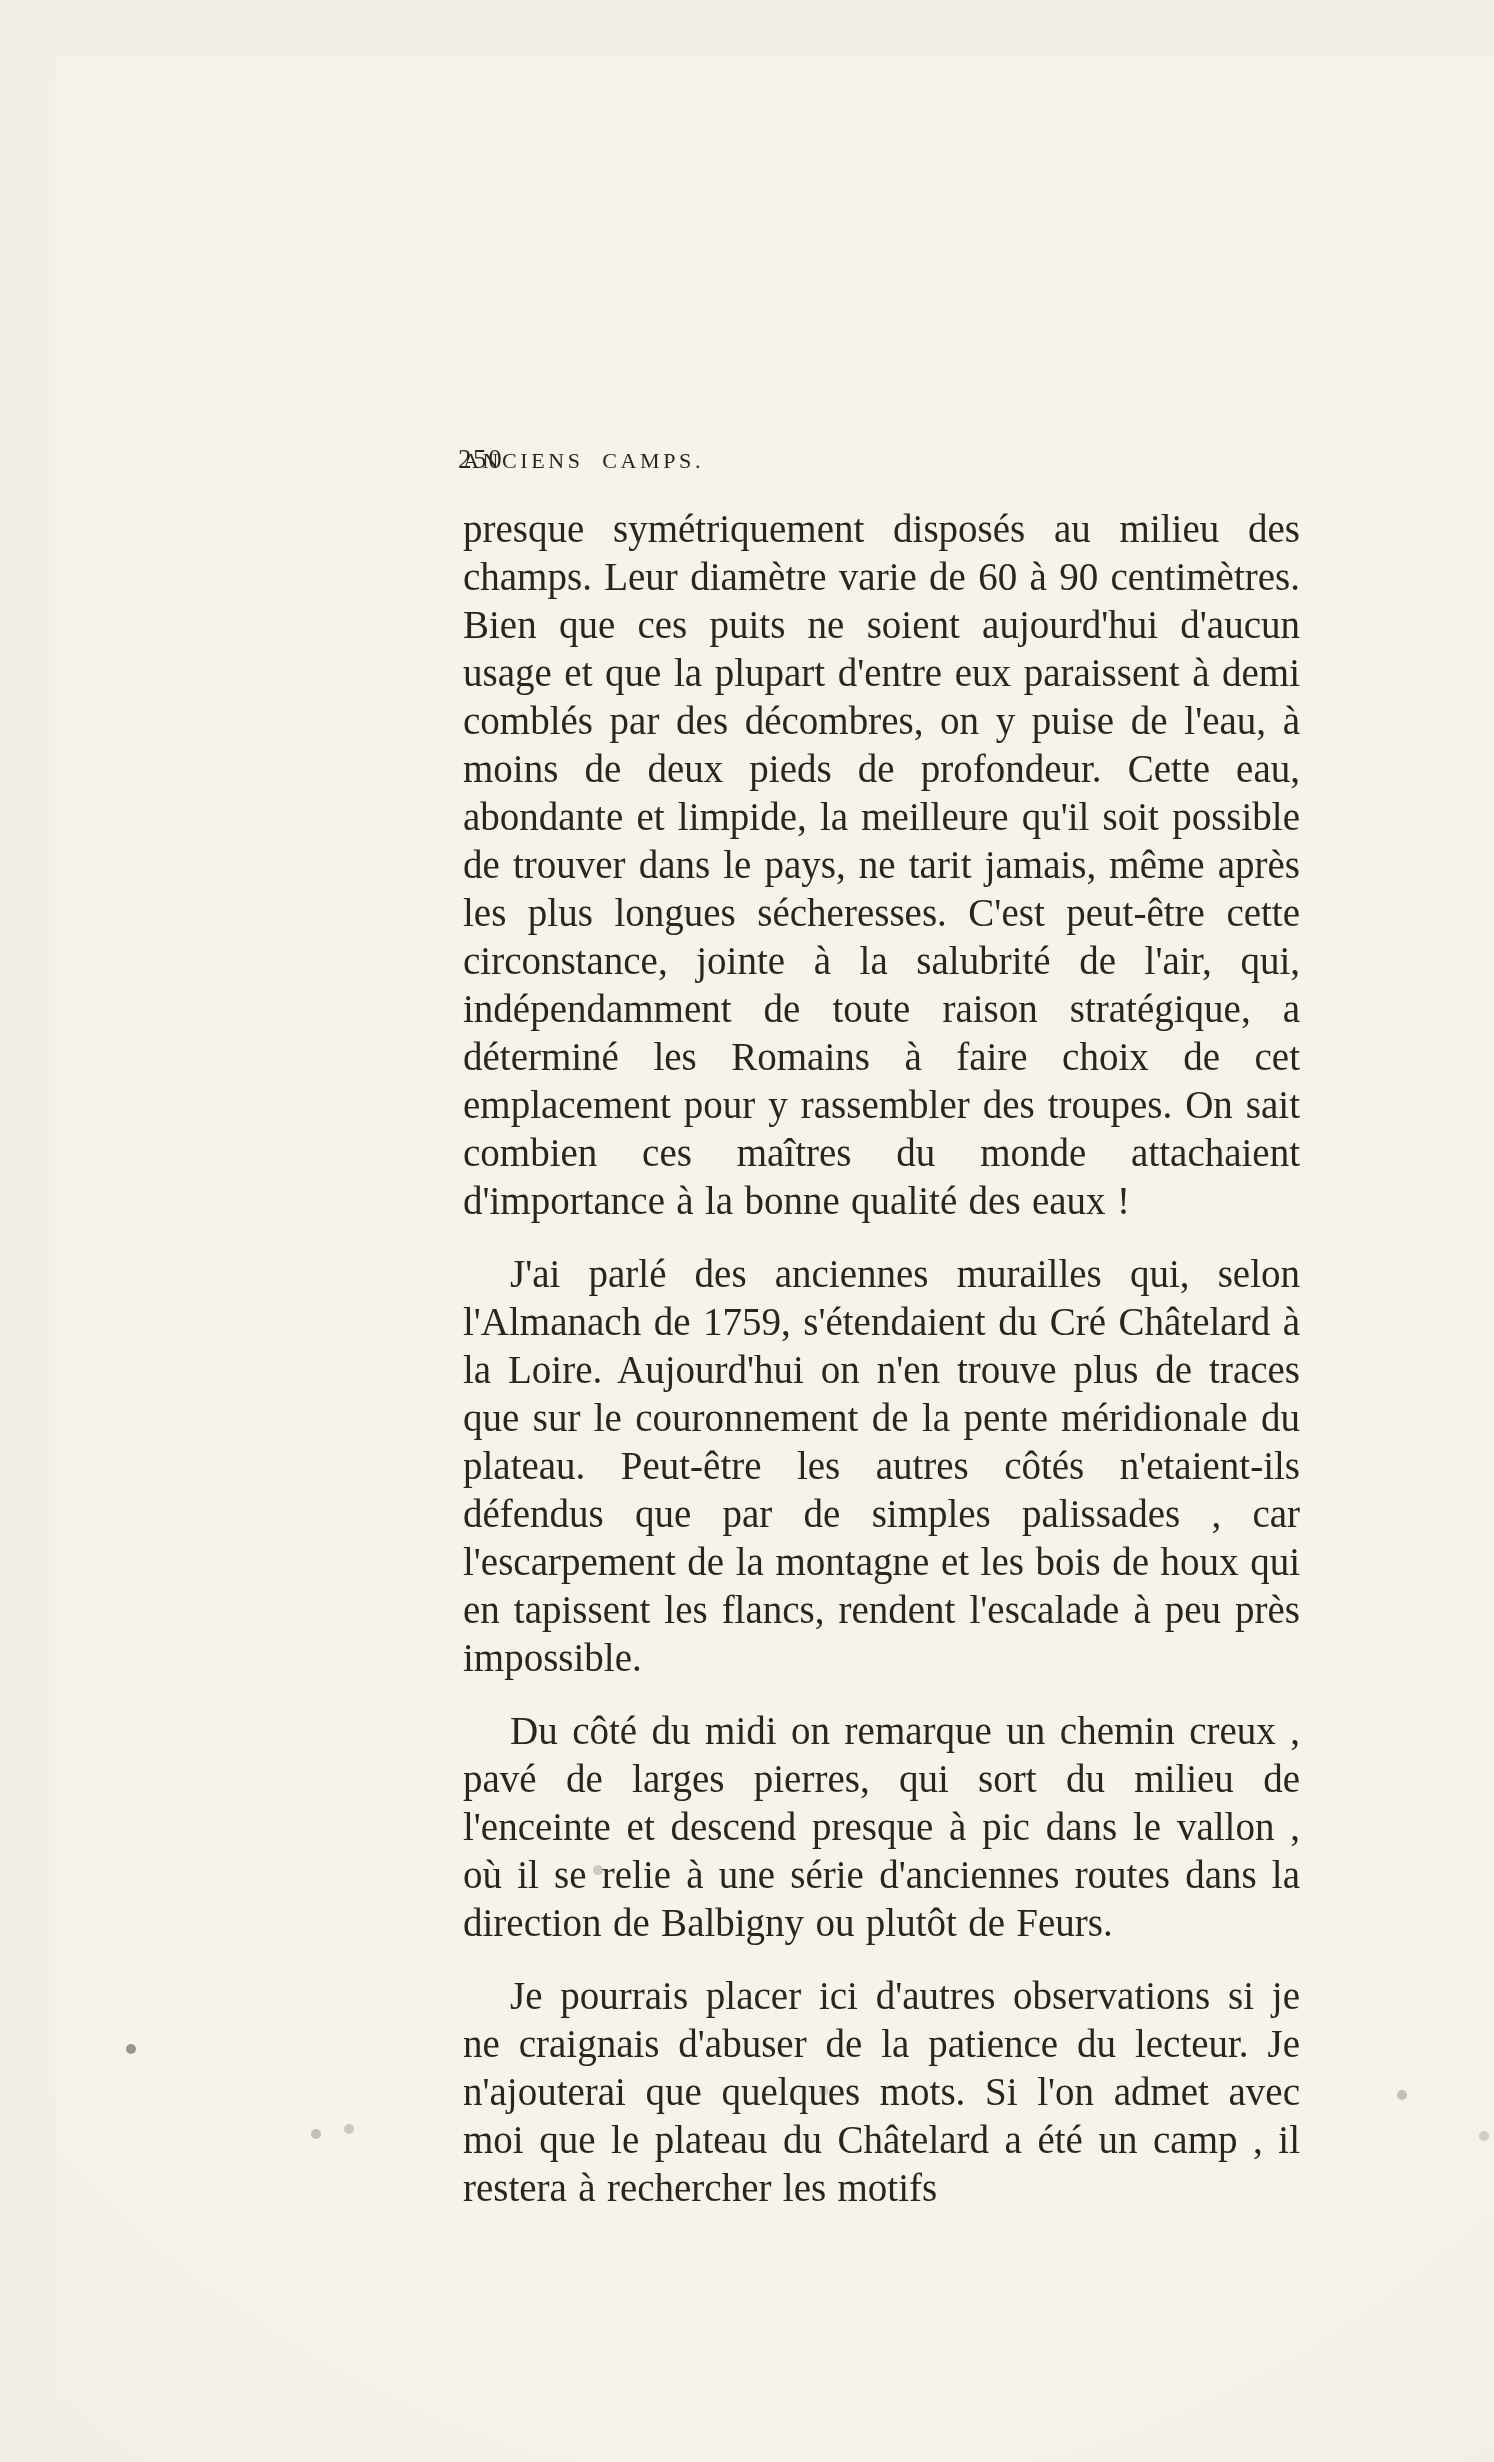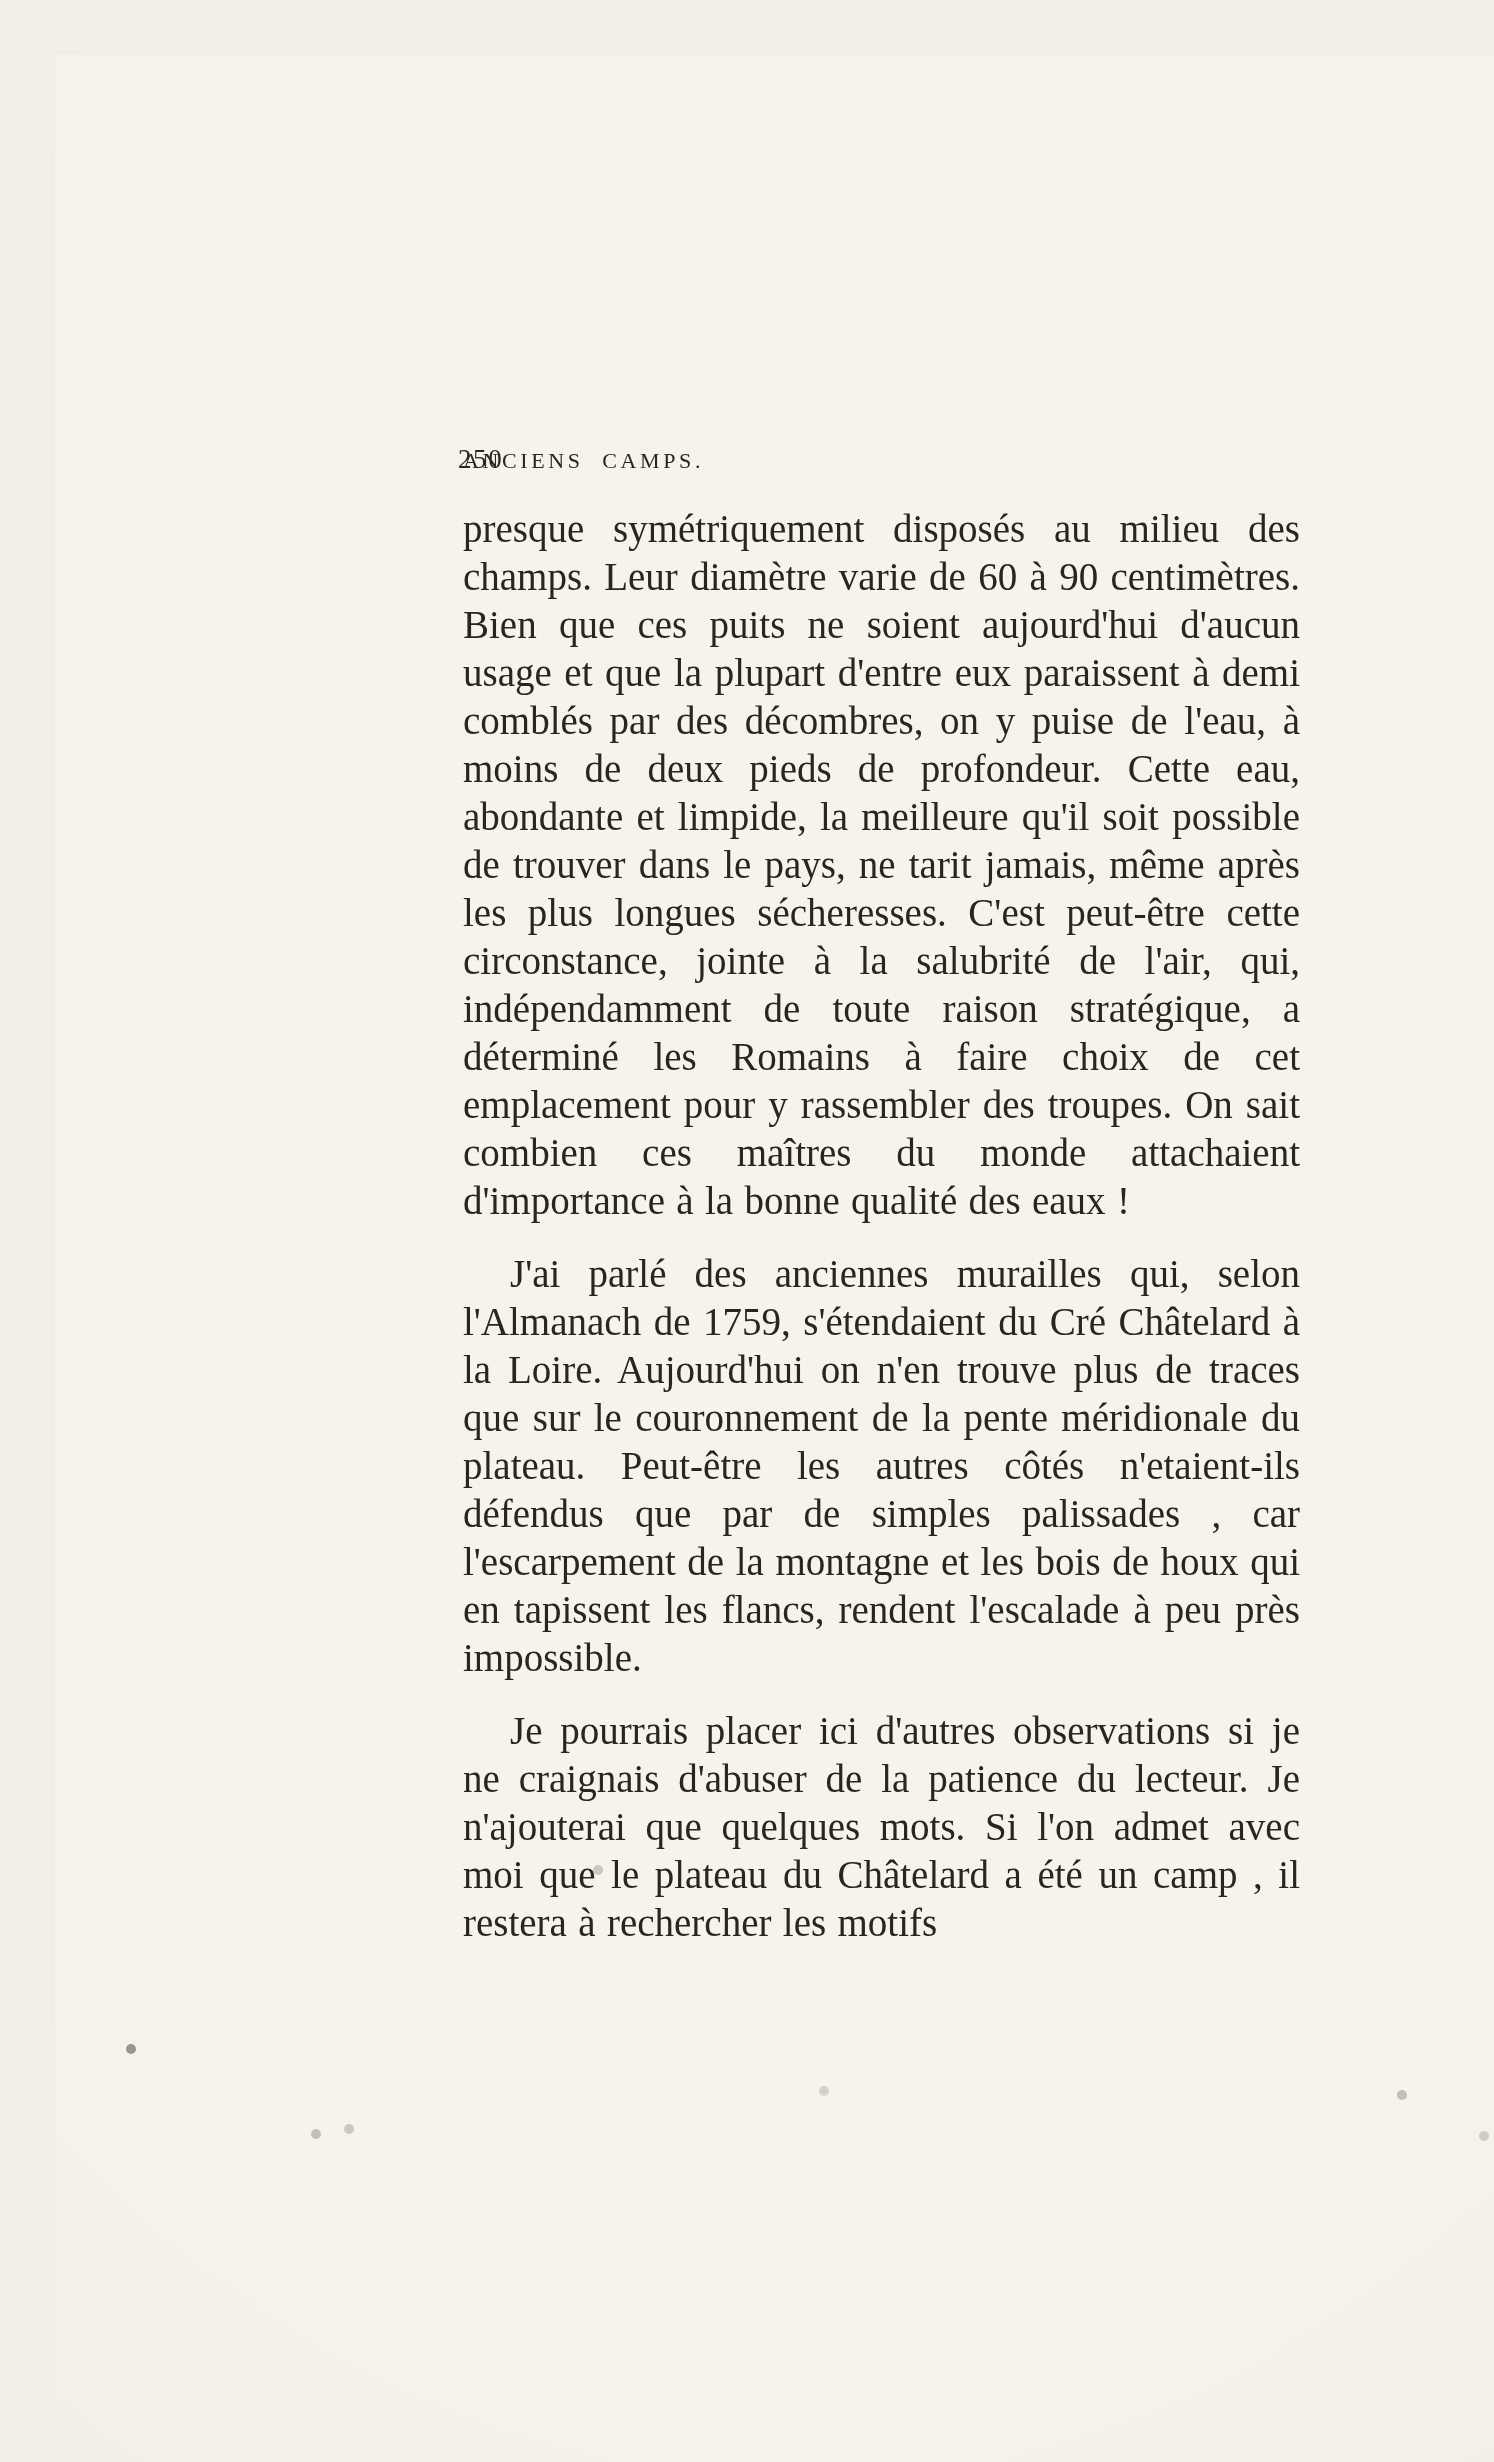--- a/index.html
+++ b/index.html
@@ -82,20 +82,21 @@
   <div class="text-block">
 
     <div class="page-header">
       <span class="page-number">250</span>
       <span class="running-title">ANCIENS CAMPS.</span>
     </div>
 
     <div class="body-text">
       <p class="cont">presque symétriquement disposés au milieu des champs. Leur diamètre varie de 60 à 90 centimètres. Bien que ces puits ne soient aujourd'hui d'aucun usage et que la plupart d'entre eux paraissent à demi comblés par des décombres, on y puise de l'eau, à moins de deux pieds de profondeur. Cette eau, abondante et limpide, la meilleure qu'il soit possible de trouver dans le pays, ne tarit jamais, même après les plus longues sécheresses. C'est peut-être cette circonstance, jointe à la salubrité de l'air, qui, indépendamment de toute raison stratégique, a déterminé les Romains à faire choix de cet emplacement pour y rassembler des troupes. On sait combien ces maîtres du monde attachaient d'importance à la bonne qualité des eaux !</p>
       <p class="ind">J'ai parlé des anciennes murailles qui, selon l'Almanach de 1759, s'étendaient du Cré Châtelard à la Loire. Aujourd'hui on n'en trouve plus de traces que sur le couronnement de la pente méridionale du plateau. Peut-être les autres côtés n'etaient-ils défendus que par de simples palissades , car l'escarpement de la montagne et les bois de houx qui en tapissent les flancs, rendent l'escalade à peu près impossible.</p>
+      <p class="ind">Du côté du midi on remarque un chemin creux , pavé de larges pierres, qui sort du milieu de l'enceinte et descend presque à pic dans le vallon , où il se relie à une série d'anciennes routes dans la direction de Balbigny ou plutôt de Feurs.</p>
       <p class="ind">Je pourrais placer ici d'autres observations si je ne craignais d'abuser de la patience du lecteur. Je n'ajouterai que quelques mots. Si l'on admet avec moi que le plateau du Châtelard a été un camp , il restera à rechercher les motifs</p>
     </div>
 
   </div>
 
   <span class="scan-speck speck-a"></span>
   <span class="scan-speck speck-b"></span>
   <span class="scan-speck speck-c"></span>
   <span class="scan-speck speck-d"></span>
   <span class="scan-speck speck-e"></span>

